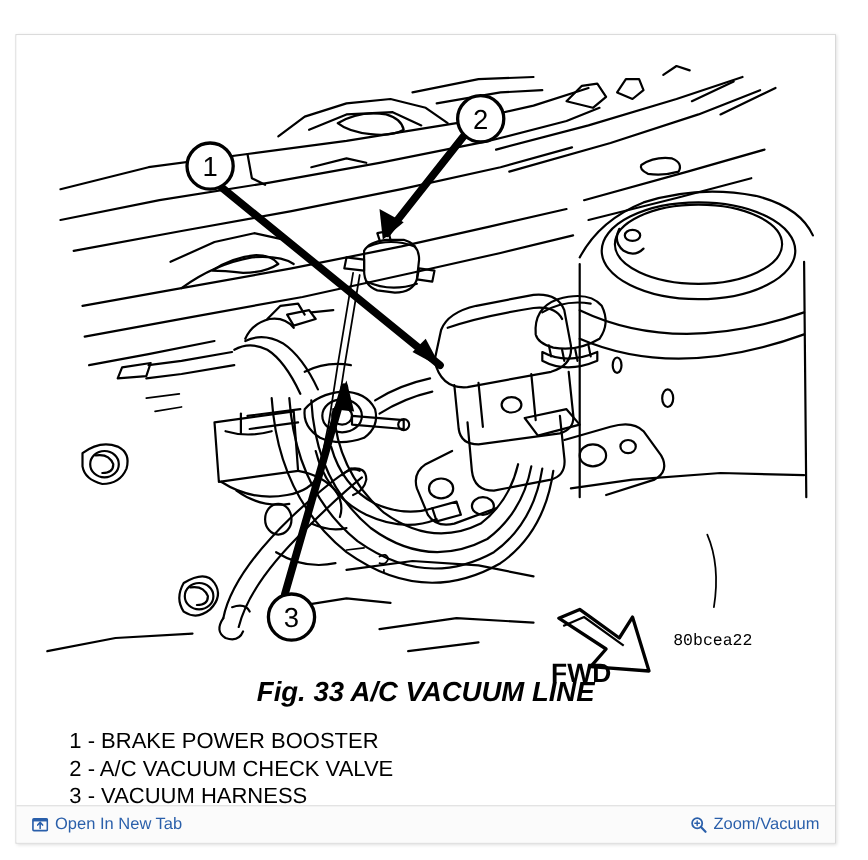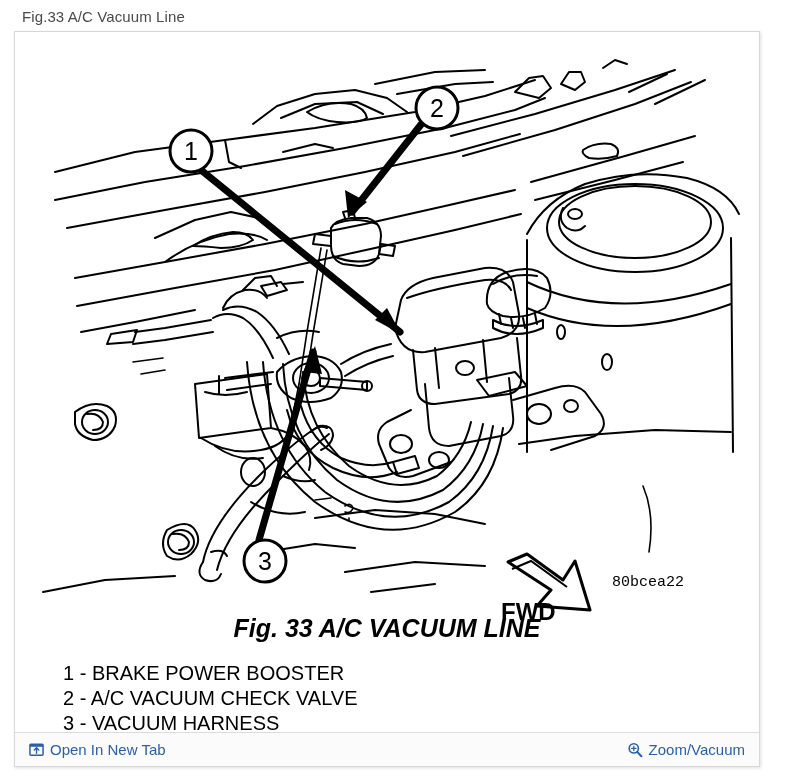--- a/index.html
+++ b/index.html
@@ -75,21 +75,20 @@
     white-space: nowrap;
     text-align: right;
   }
   .bar-icon { display: block; flex: 0 0 auto; }
 </style>
 </head>
 <body>
 
 <div id="page">
 
-  <div class="fig-heading">Fig.33 A/C Vacuum Line</div>
 
   <div class="viewer-panel">
 
     <div class="figure-area">
       <svg class="figure-svg" width="744" height="700" viewBox="0 0 744 700" xmlns="http://www.w3.org/2000/svg">
         <rect x="0" y="0" width="744" height="700" fill="#ffffff"></rect>
 
         <g fill="none" stroke="#000000" stroke-width="2" stroke-linecap="round" stroke-linejoin="round">
 
           <path d="M40 140 L120 120 L210 108 L300 96 L400 80 L470 64 L520 48"></path>

